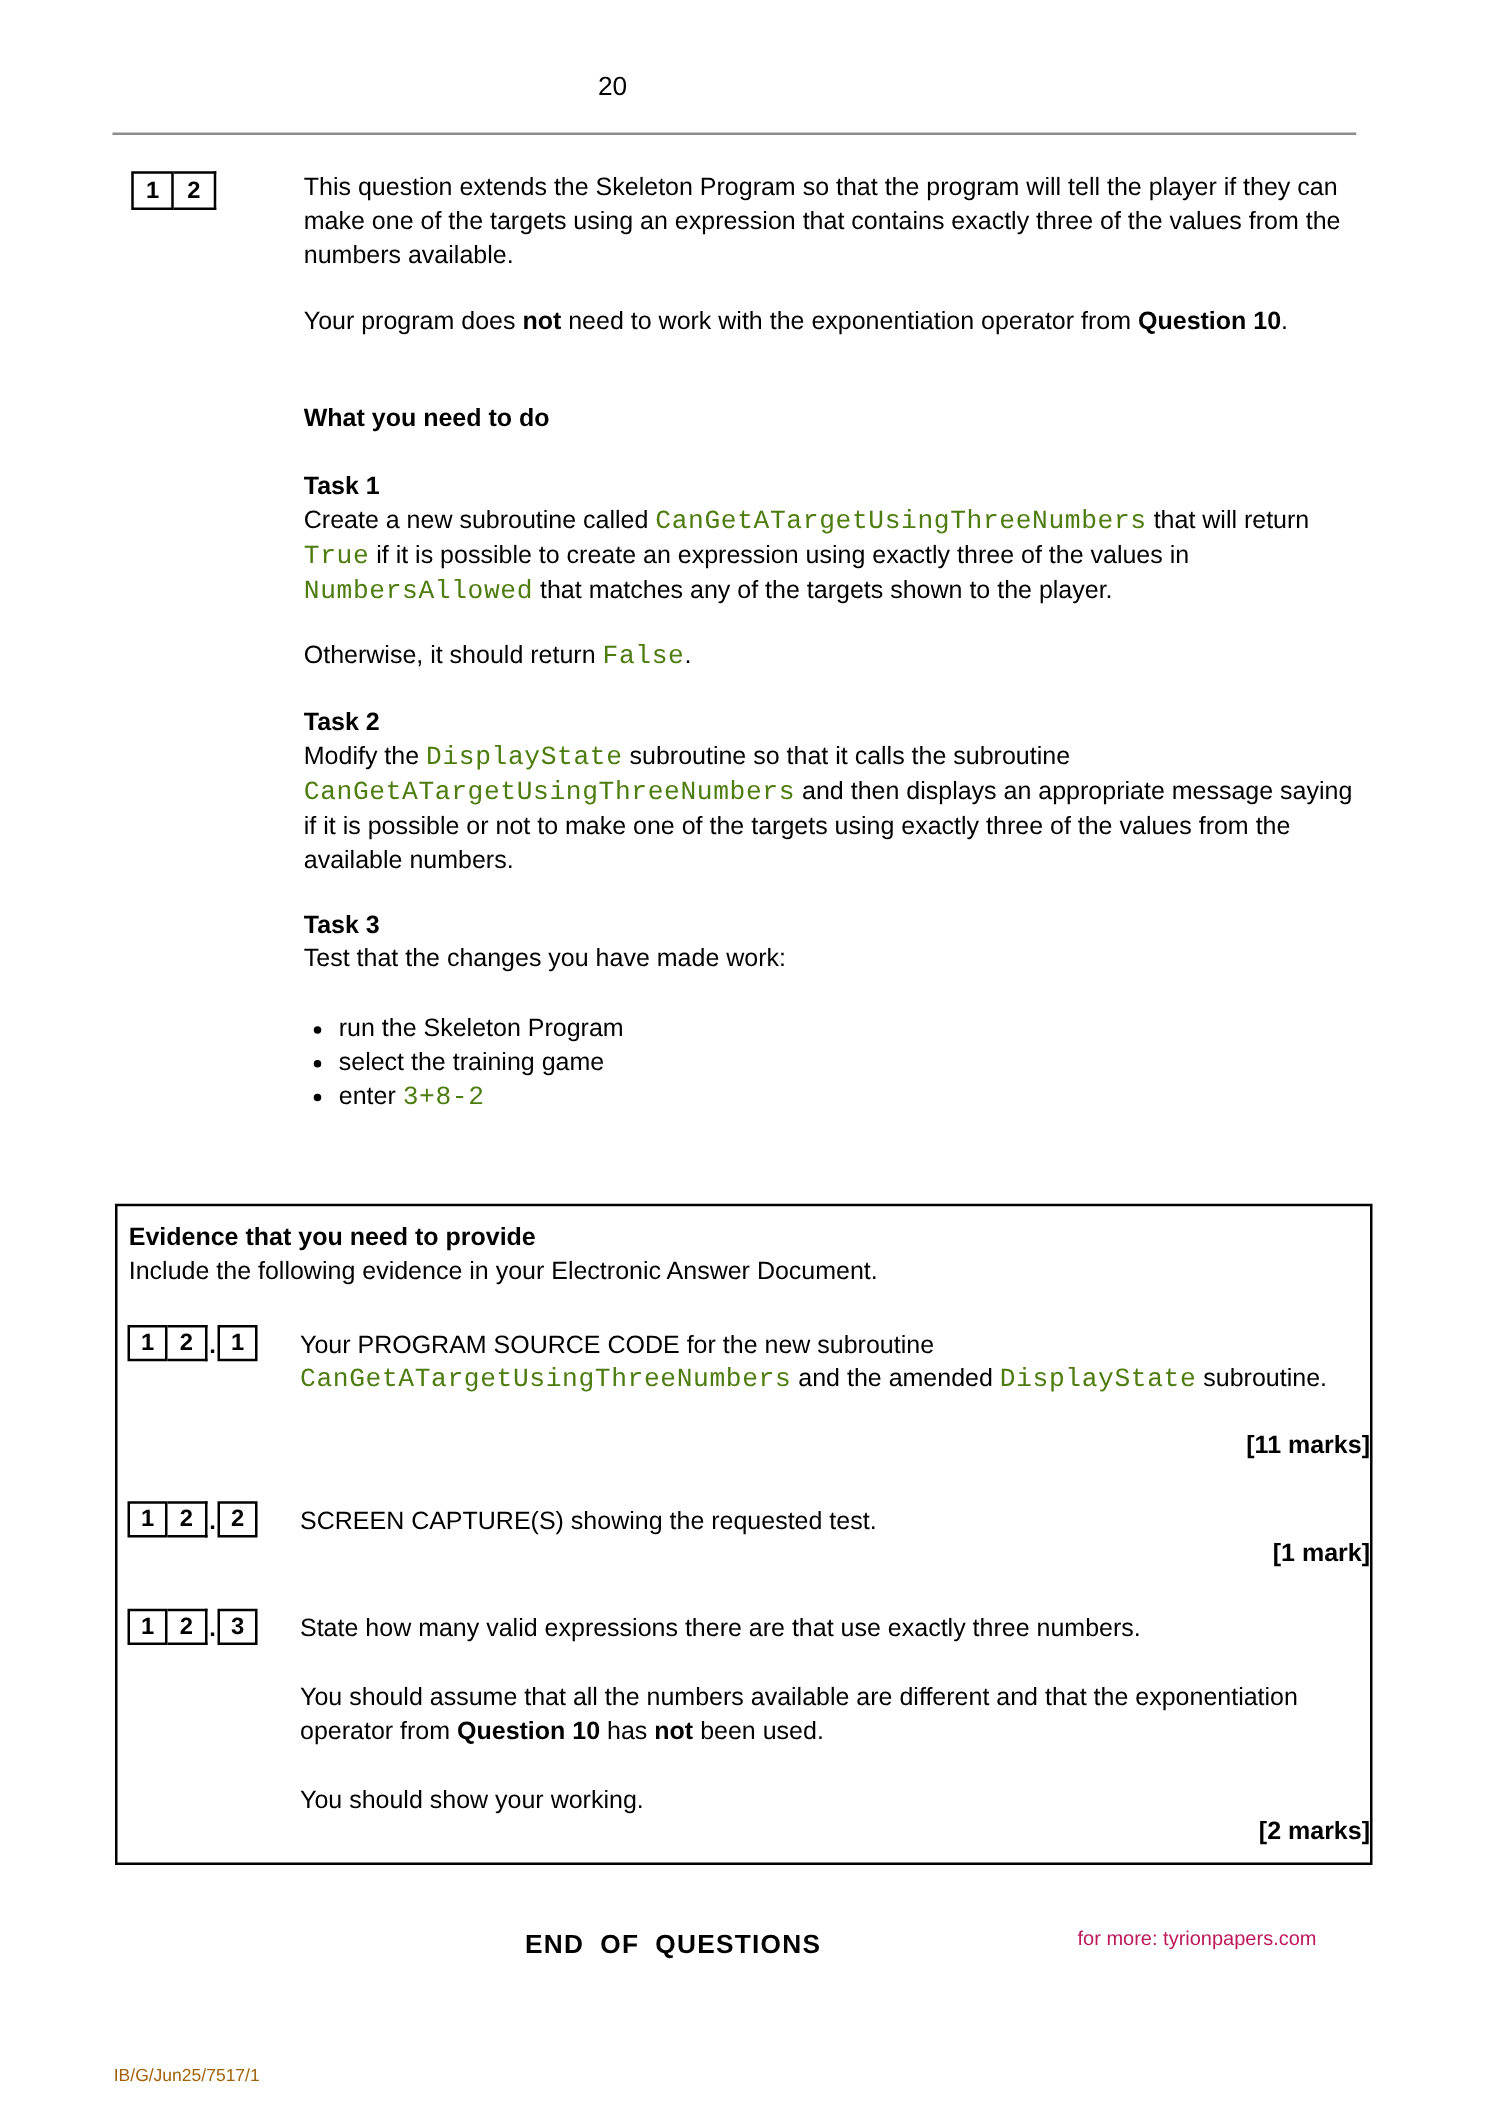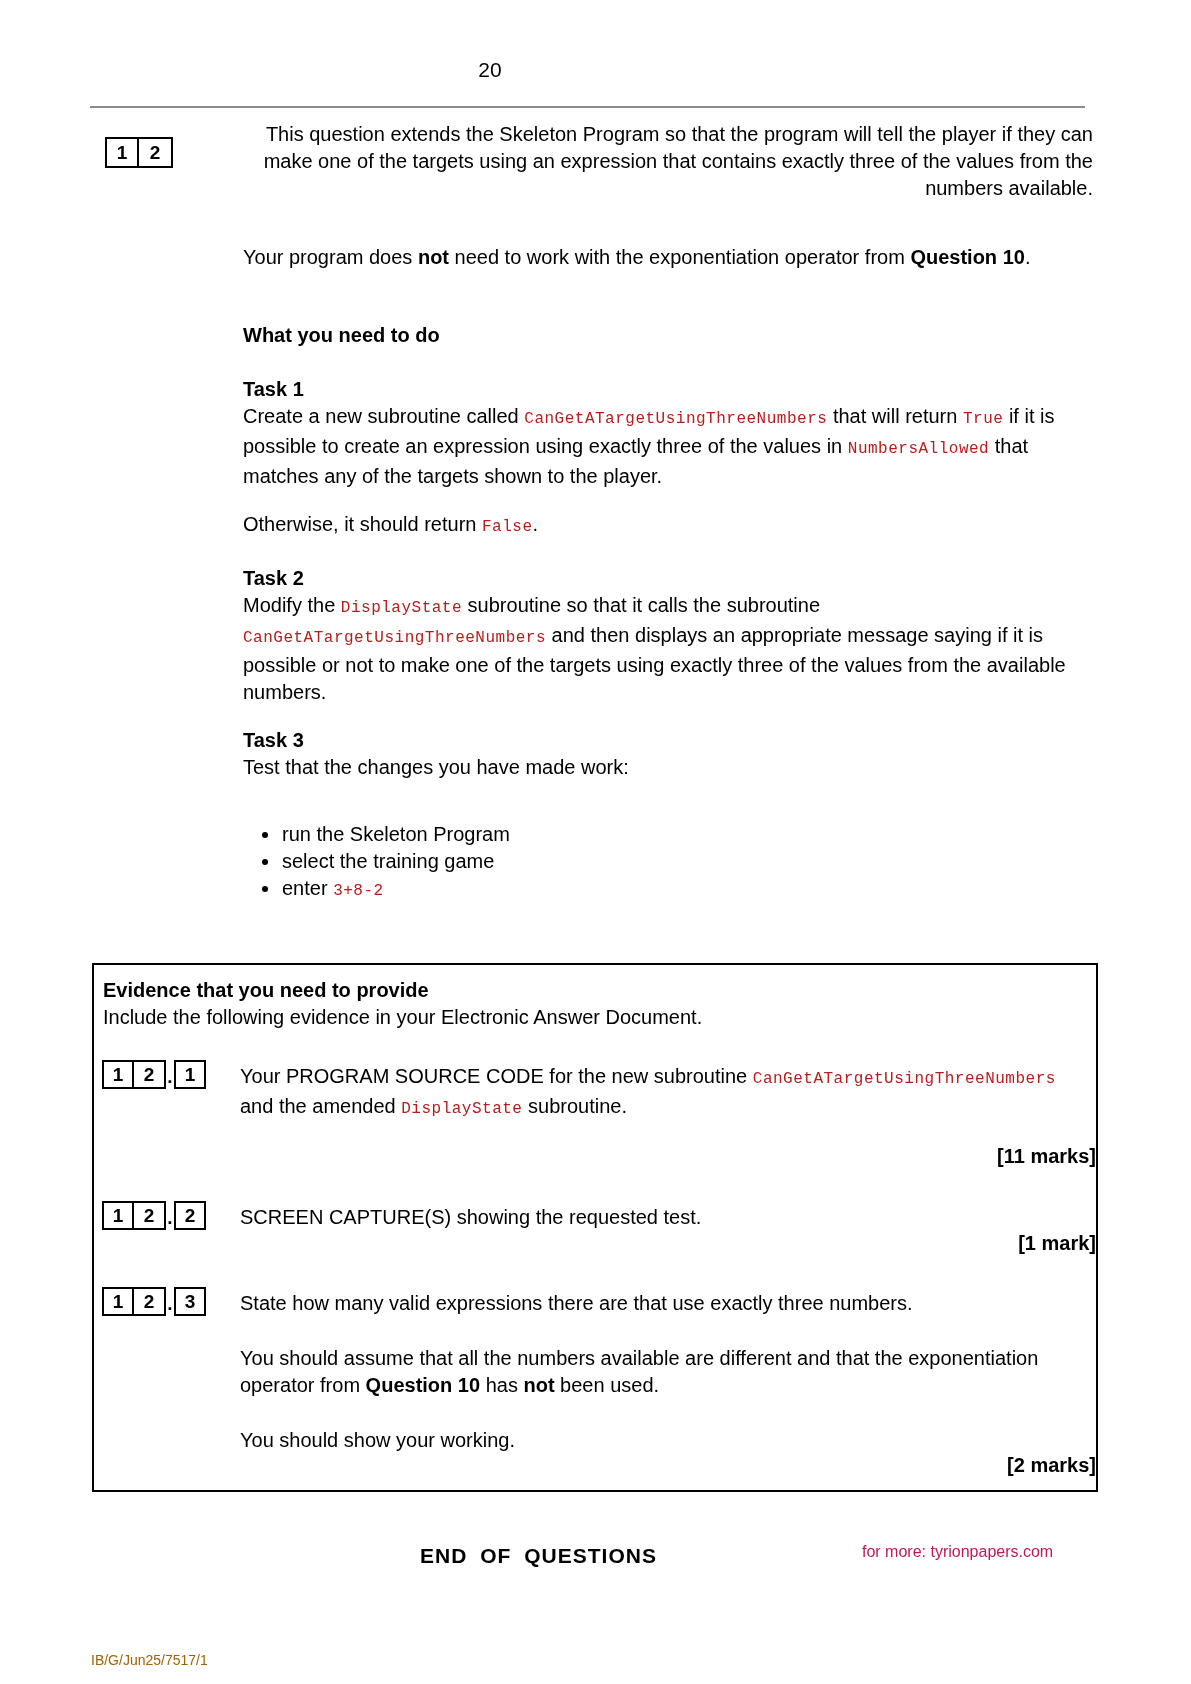--- a/index.html
+++ b/index.html
@@ -9,42 +9,42 @@
   .page-num { left:0; width:980px; top:58px; text-align:center; font-size:21px; }
   .rule { left:90px; top:106px; width:995px; height:0; border-top:2px solid #8c8c8c; }
   .qbox { display:flex; }
   .qbox .cell { width:32px; height:29px; border:2px solid #000; box-sizing:border-box;
                 font-weight:bold; font-size:19px; display:flex; align-items:center; justify-content:center; }
   .qbox .cell + .cell { border-left:none; }
   .qbox .dot { width:8px; font-weight:bold; font-size:19px; display:flex; align-items:flex-end; justify-content:center; padding-bottom:1px; }
   .text { left:243px; width:850px; line-height:27px; }
   .p { margin:0; }
   .b { font-weight:bold; }
-  .code { font-family:"Liberation Mono", monospace; color:#b91c1c; font-size:16px; letter-spacing:0.5px; }
-  .bullets { margin:16px; padding:0; list-style:none; }
+  .code { font-family:"Liberation Mono", monospace; color:#4d7c0f; font-size:21px; letter-spacing:0.5px; }
+  .bullets { margin:5px; padding:0; list-style:none; }
   .bullets li { position:relative; padding-left:23px; line-height:27px; }
   .bullets li::before { content:""; position:absolute; left:3px; top:11px; width:6px; height:6px; border-radius:50%; background:#000; }
   .ebox { left:92px; top:963px; width:1006px; height:529px; border:2px solid #000; box-sizing:border-box; }
   .marks { right:95px; font-weight:bold; text-align:right; }
   .end { left:0; width:1077px; top:1544px; text-align:center; font-weight:bold; font-size:21px; letter-spacing:1px; word-spacing:6px; }
   .footer-url { left:862px; top:1543px; font-size:16px; color:#be185d; }
   .footer-code { left:91px; top:1652px; font-size:14px; color:#a16207; }
 </style>
 </head>
 <body>
 
 <div class="abs page-num">20</div>
 <div class="abs rule"></div>
 
 <div class="abs qbox" style="left:105px; top:137px;">
   <div class="cell" style="width:34px; height:31px;">1</div>
   <div class="cell" style="width:34px; height:31px;">2</div>
 </div>
 
-<div class="abs text" style="top:121px;text-align:right;">
+<div class="abs text" style="top:137px;">
   <p class="p">This question extends the Skeleton Program so that the program will tell the player if they can make one of the targets using an expression that contains exactly three of the values from the numbers available.</p>
 </div>
 
 <div class="abs text" style="top:244px;">
   <p class="p"><span>Your program does </span><span class="b">not</span><span> need to work with the exponentiation operator from </span><span class="b">Question 10</span><span>.</span></p>
 </div>
 
 <div class="abs text b" style="top:322px;">What you need to do</div>
 
 <div class="abs text" style="top:376px;">

